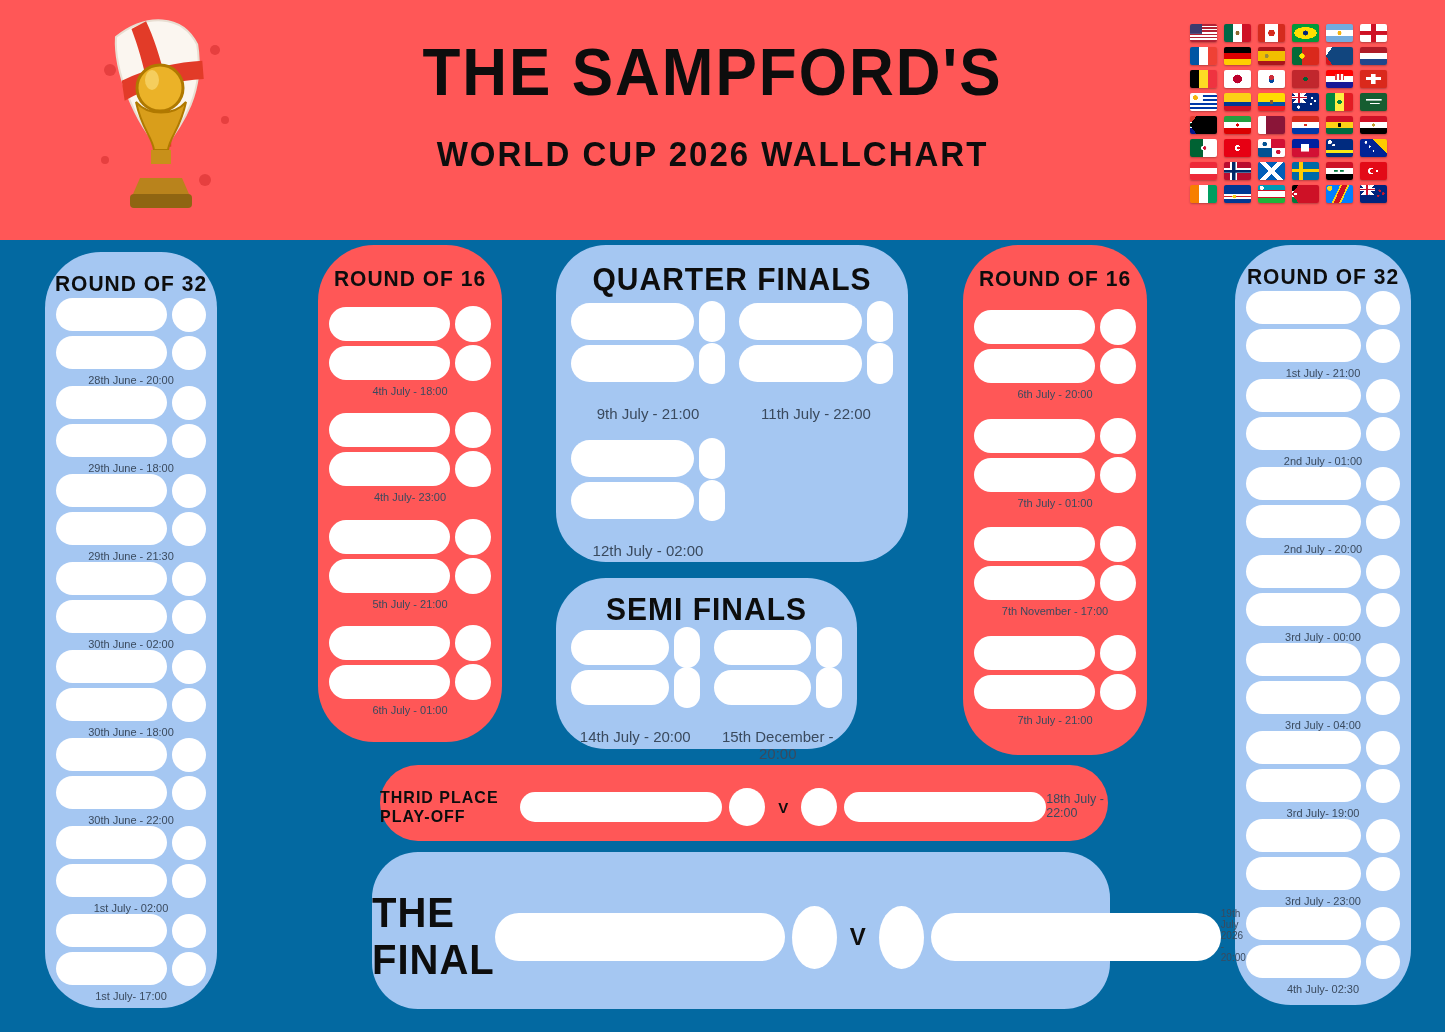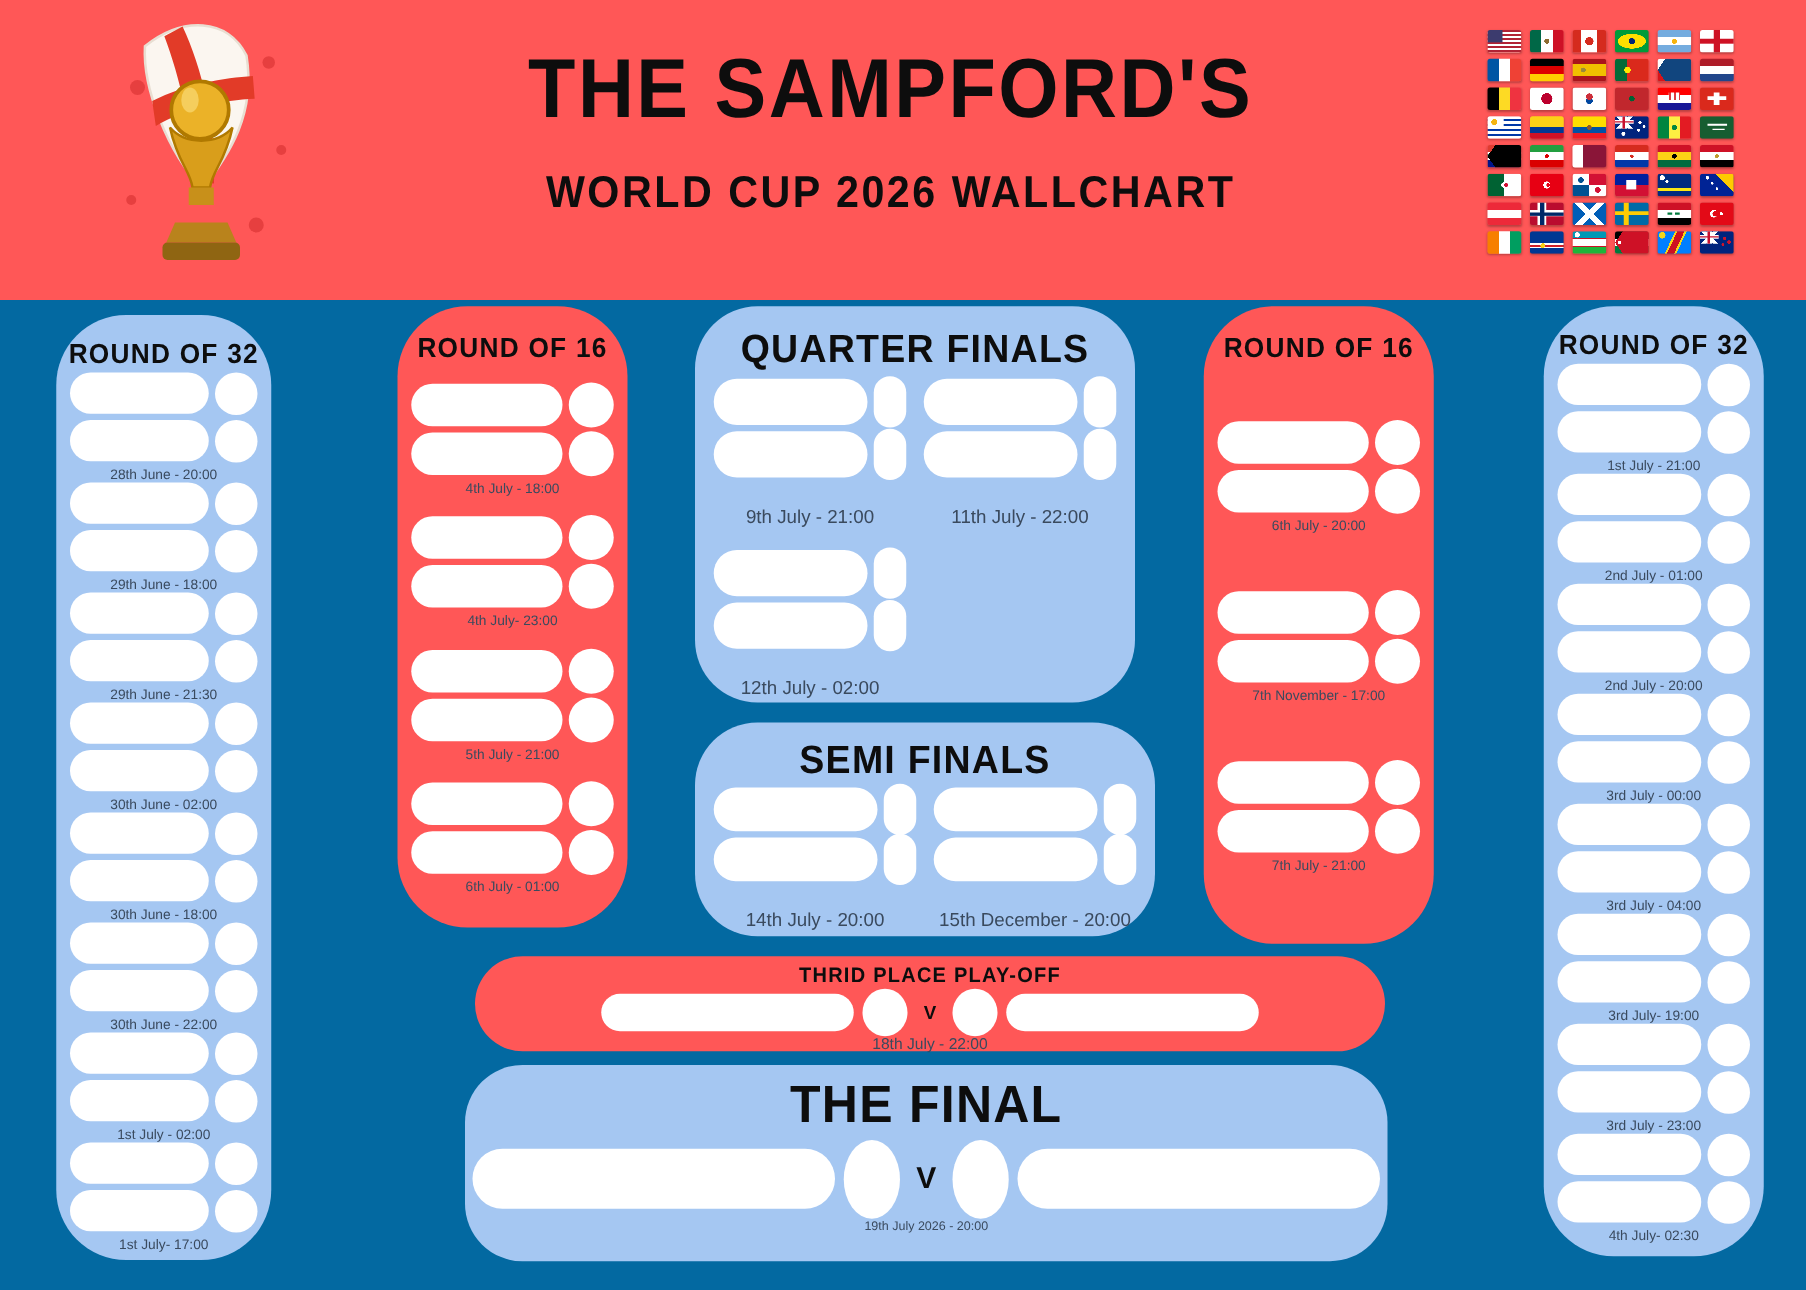--- a/index.html
+++ b/index.html
@@ -26,21 +26,21 @@
   .panel{position:absolute;display:flex;flex-direction:column;}
   .blue{background:var(--blue);}
   .red{background:var(--red);}
   .panel-title{text-align:center;font-weight:900;color:var(--ink);letter-spacing:1px;transform:scaleY(1.05);}
 
   .ro32L{left:45px;top:252px;width:172px;height:756px;border-radius:56px;}
   .ro32R{left:1235px;top:245px;width:176px;height:760px;border-radius:56px;}
   .ro16L{left:318px;top:245px;width:184px;height:497px;border-radius:56px;}
   .ro16R{left:963px;top:245px;width:184px;height:510px;border-radius:56px;}
   .qf{left:556px;top:245px;width:352px;height:317px;border-radius:50px;}
-  .sf{left:556px;top:578px;width:368px;height:171px;border-radius:50px;}
+  .sf{left:556px;top:578px;width:301px;height:171px;border-radius:50px;}
 
   .ro32L .panel-title,.ro32R .panel-title{font-size:21px;margin:20px 0 2px;}
   .ro16L .panel-title,.ro16R .panel-title{font-size:21px;margin:22px 0 0;}
   .qf .panel-title{font-size:30px;margin:18px 0 2px;}
   .sf .panel-title{font-size:30px;margin:14px 0 0;}
 
   .matches{flex:1;display:flex;flex-direction:column;justify-content:space-evenly;padding:0 11px 10px;}
   .grid-matches{flex:1;display:grid;grid-template-columns:1fr 1fr;gap:18px 14px;padding:4px 15px 16px;}
 
   .match{display:flex;flex-direction:column;gap:5px;}
@@ -53,21 +53,21 @@
   .ro32L .team-row,.ro32R .team-row{height:33px;}
   .ro16L .team-row,.ro16R .team-row{height:34px;}
   .ro16L .score-circle,.ro16R .score-circle{width:36px;height:36px;}
   .qf .team-row{height:37px;}
   .sf .team-row{height:35px;}
 
   .match-date{text-align:center;font-size:11px;color:var(--date);}
   .qf .match-date,.sf .match-date{font-size:15px;margin-top:18px;}
 
   
-  .bar{position:absolute;display:flex;flex-direction:column;align-items:center;}
+  .bar{position:absolute;display:flex;align-items:center;}
   .bar-title{font-weight:900;color:var(--ink);letter-spacing:1px;transform:scaleY(1.05);}
   .vs-row{display:flex;align-items:center;justify-content:center;}
   .vs{font-weight:900;color:var(--ink);}
   .bar-date{color:var(--date);}
 
   .third{left:380px;top:765px;width:728px;height:76px;border-radius:38px;padding-top:7px;}
   .third .bar-title{font-size:16px;}
   .third .vs-row{height:38px;gap:7px;margin-top:1px;}
   .third .team-pill{flex:none;width:202px;height:30px;}
   .third .score-ellipse{width:36px;height:38px;border-radius:50%;background:#fff;}
@@ -399,20 +399,31 @@
         </div>
         <div class="match">
           <div class="team-row">
             <div class="team-pill"></div>
             <div class="score-slot score-circle"></div>
           </div>
           <div class="team-row">
             <div class="team-pill"></div>
             <div class="score-slot score-circle"></div>
           </div>
+          <div class="match-date">7th July - 01:00</div>
+        </div>
+        <div class="match">
+          <div class="team-row">
+            <div class="team-pill"></div>
+            <div class="score-slot score-circle"></div>
+          </div>
+          <div class="team-row">
+            <div class="team-pill"></div>
+            <div class="score-slot score-circle"></div>
+          </div>
           <div class="match-date">7th November - 17:00</div>
         </div>
         <div class="match">
           <div class="team-row">
             <div class="team-pill"></div>
             <div class="score-slot score-circle"></div>
           </div>
           <div class="team-row">
             <div class="team-pill"></div>
             <div class="score-slot score-circle"></div>

